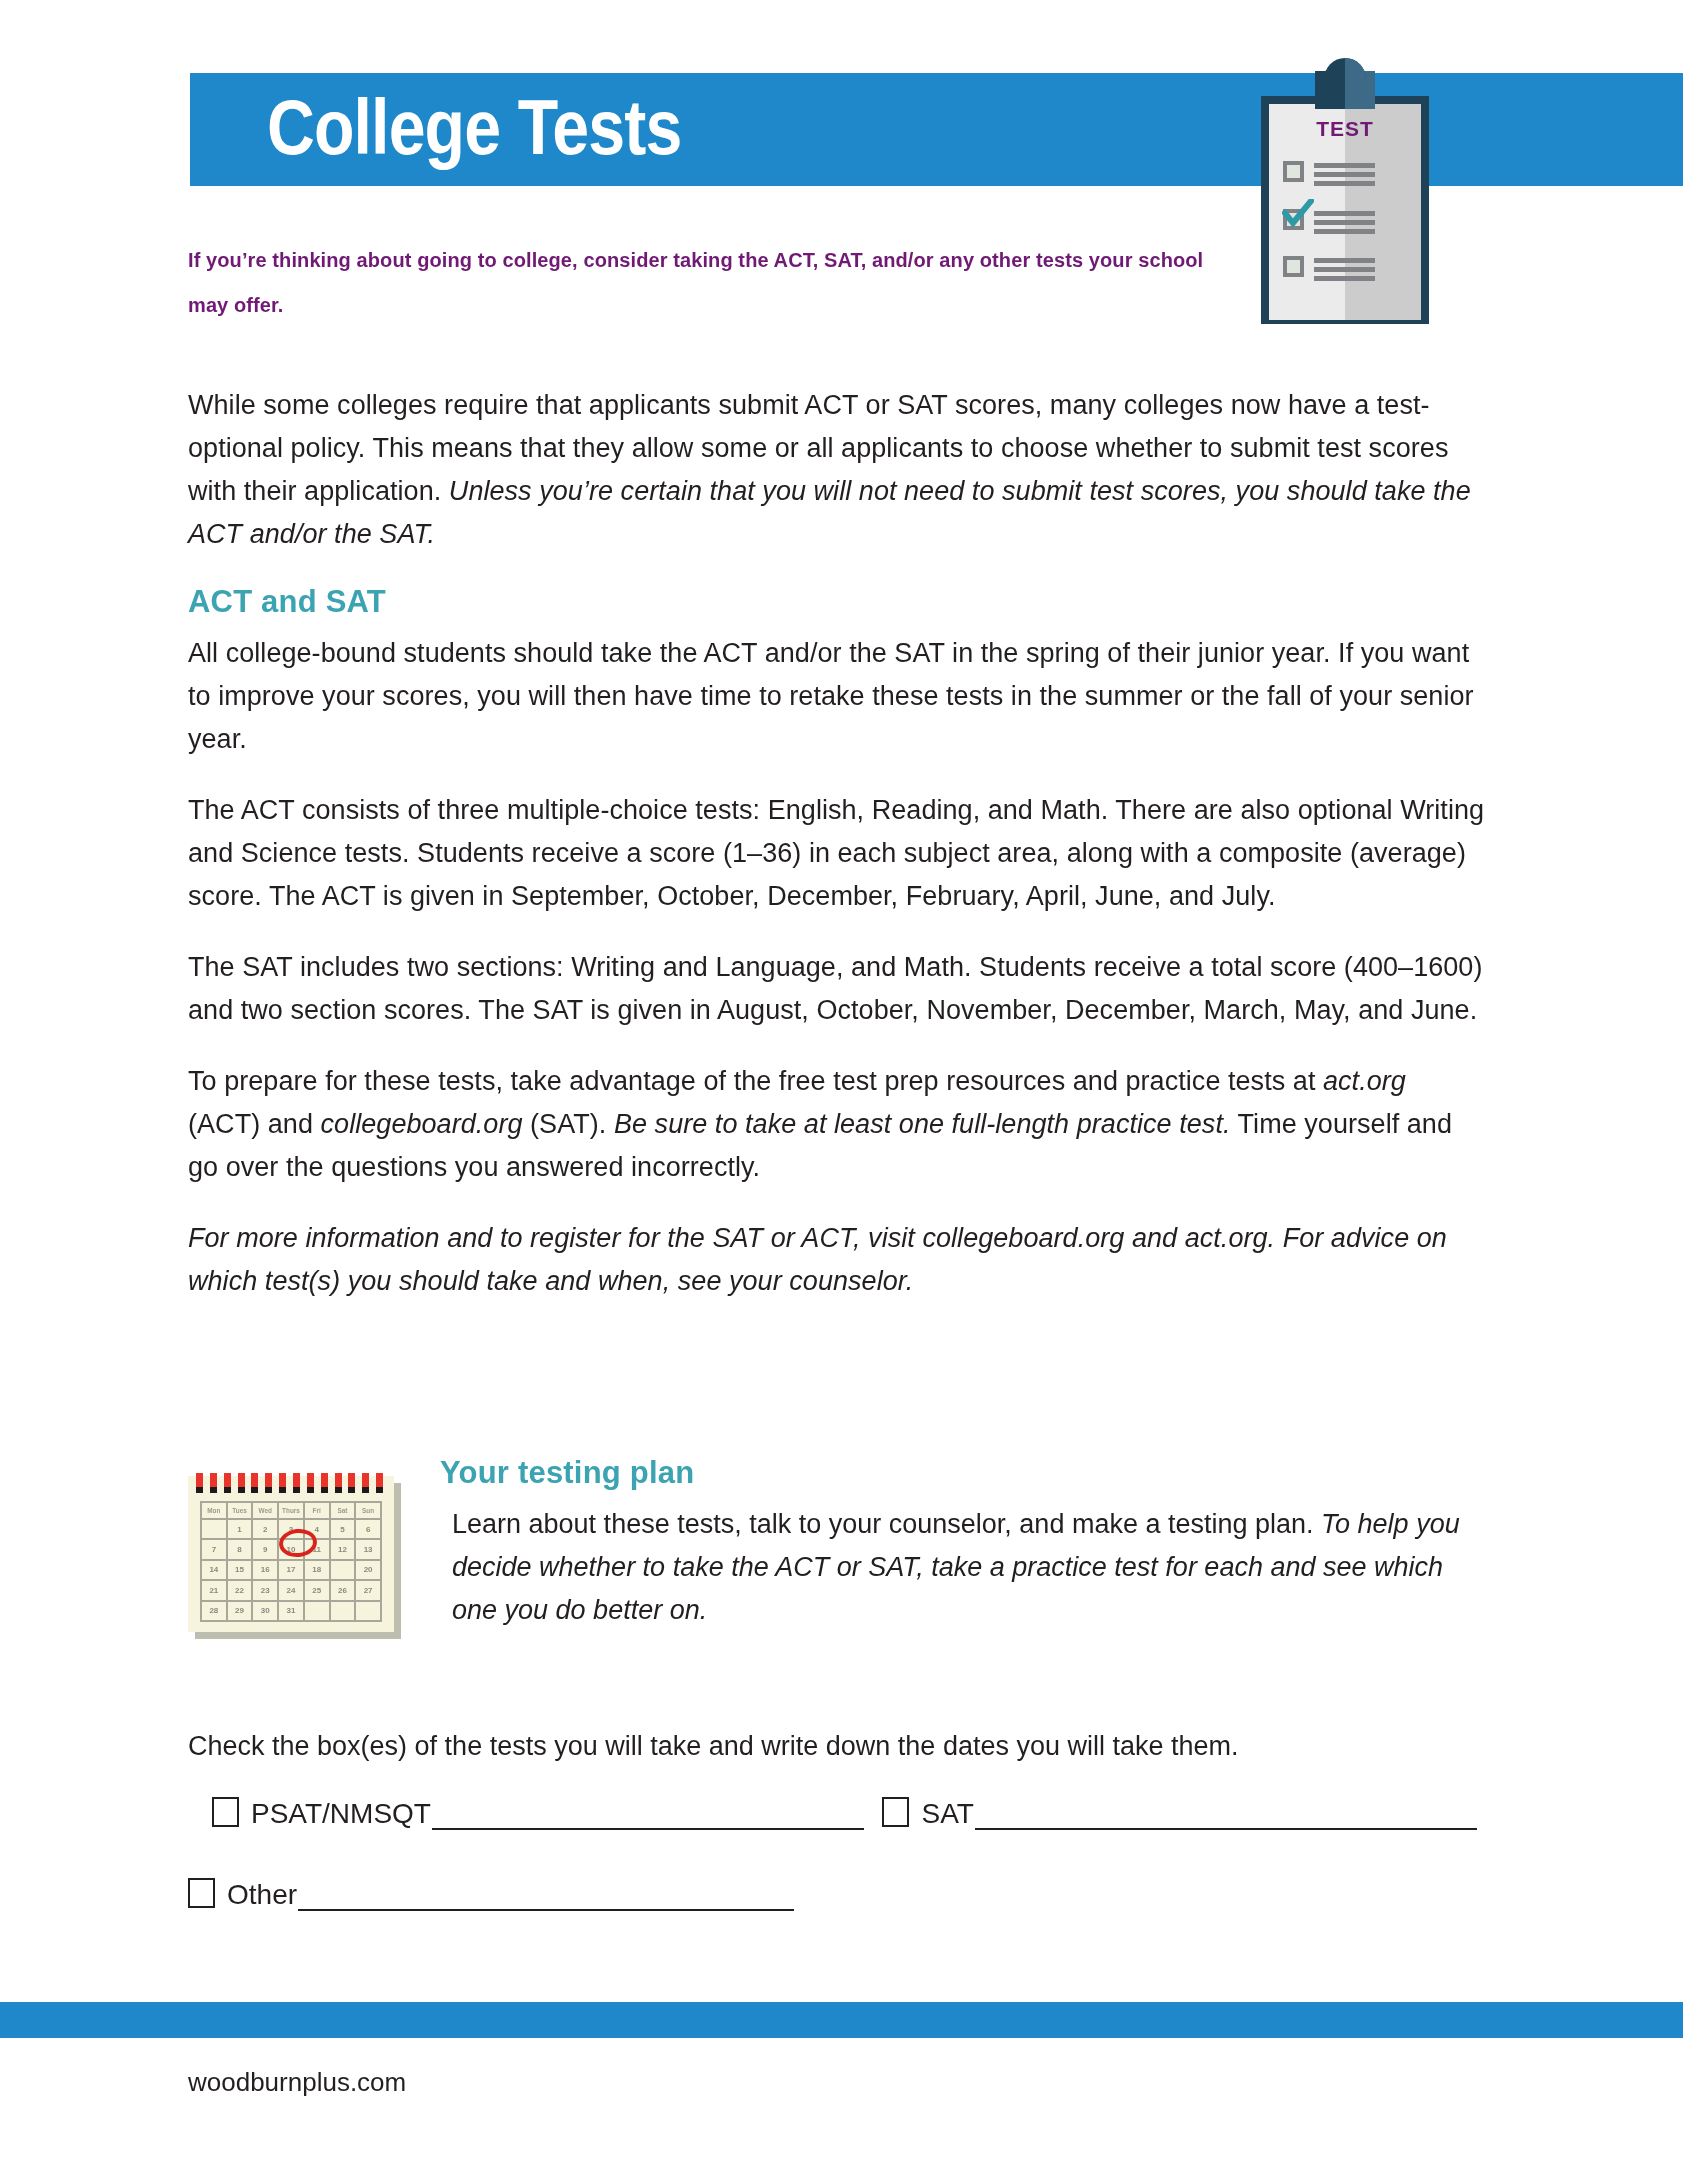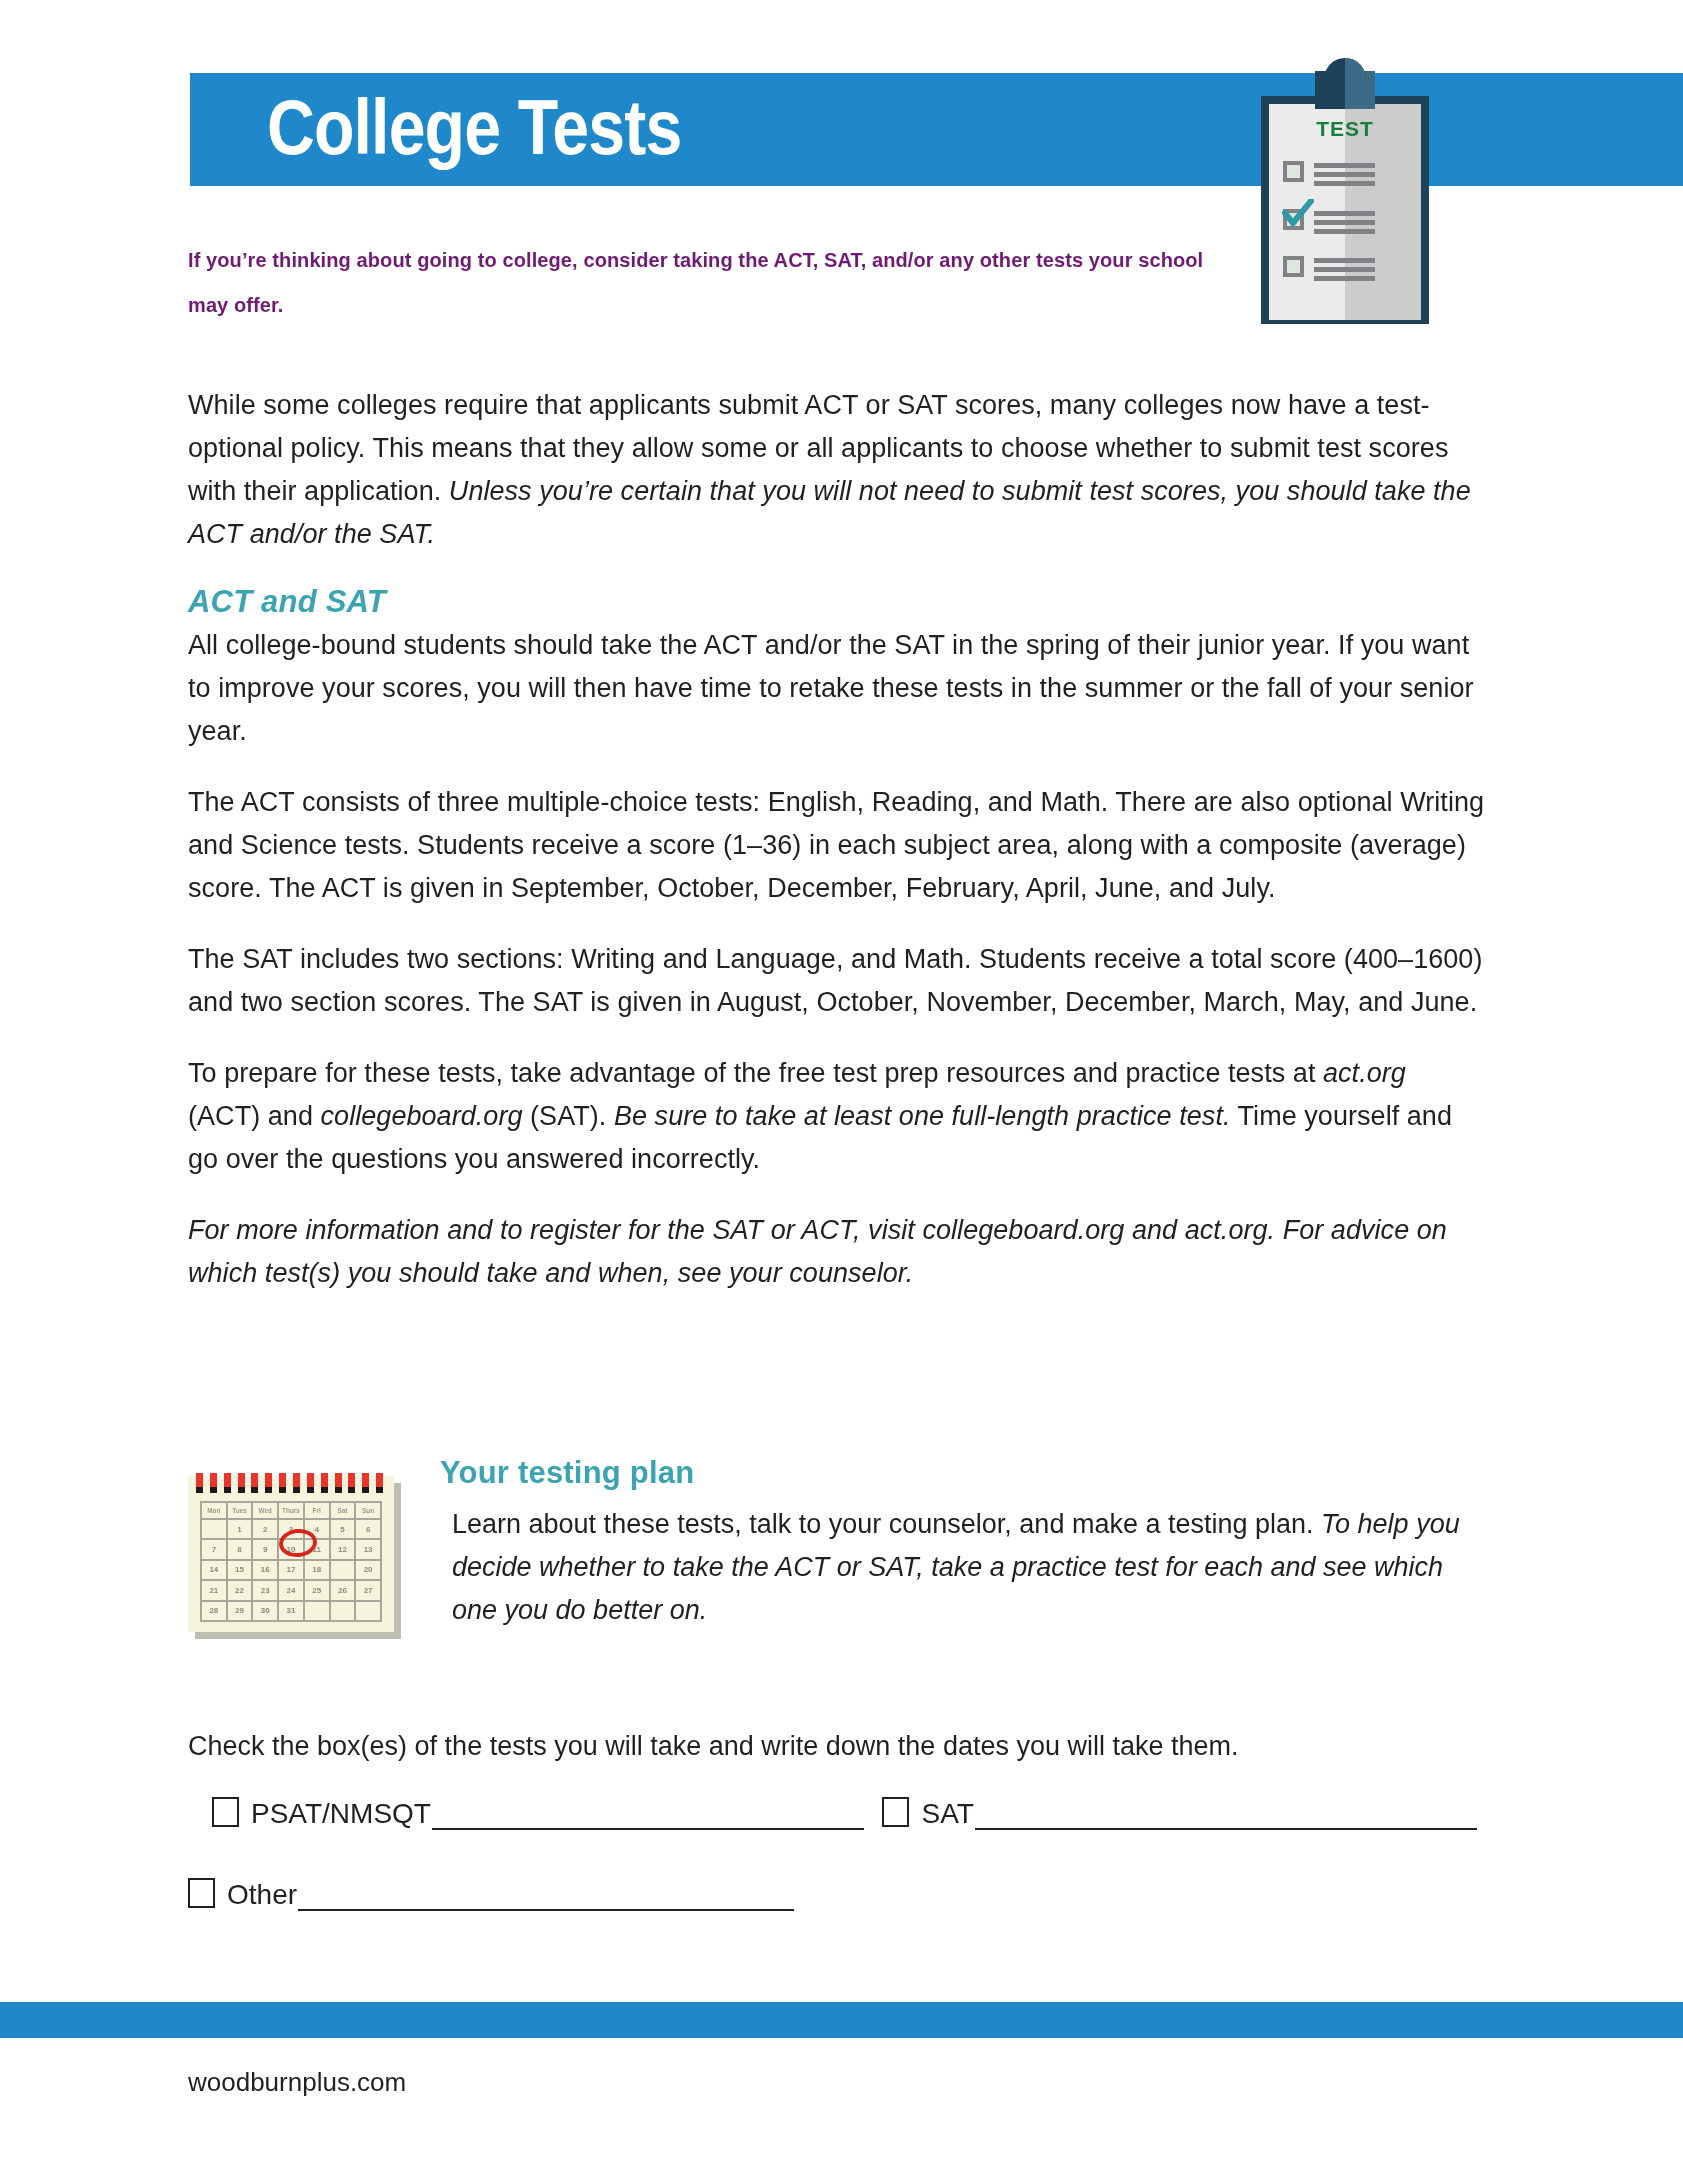--- a/index.html
+++ b/index.html
@@ -105,21 +105,21 @@
   }
   .cb-test-label {
     position: absolute;
     left: 0;
     top: 13px;
     width: 152px;
     text-align: center;
     font-family: "Liberation Sans Narrow", "Liberation Sans", sans-serif;
     font-size: 21px;
     font-weight: bold;
-    color: #15803d;
+    color: #701a75;
     letter-spacing: 1px;
   }
   .cb-row { position: absolute; left: 0; width: 152px; height: 42px; }
   .cb-box {
     position: absolute;
     left: 14px;
     top: 0;
     width: 21px;
     height: 21px;
     background: #dfe5df;
@@ -165,27 +165,26 @@
   p.body {
     margin: 0 0 28px 0;
     font-family: "Liberation Sans Narrow", "Liberation Sans", sans-serif;
     font-size: 27px;
     line-height: 43px;
     color: #231f20;
     letter-spacing: 0.05px;
   }
   p.body em { font-style: italic; }
   h2.section {
-    margin: 22px 0 4px 0;
+    margin: 22px 0 12px 0;
     font-family: "Liberation Sans Narrow", "Liberation Sans", sans-serif;
     font-size: 31px;
     font-weight: bold;
     color: #3ba3b2;
     letter-spacing: 0.2px;
-    font-style: italic;
   }
   p.all-italic {
     font-style: italic;
   }
 
   
   .plan-wrap {
     position: absolute;
     left: 188px;
     top: 1455px;

